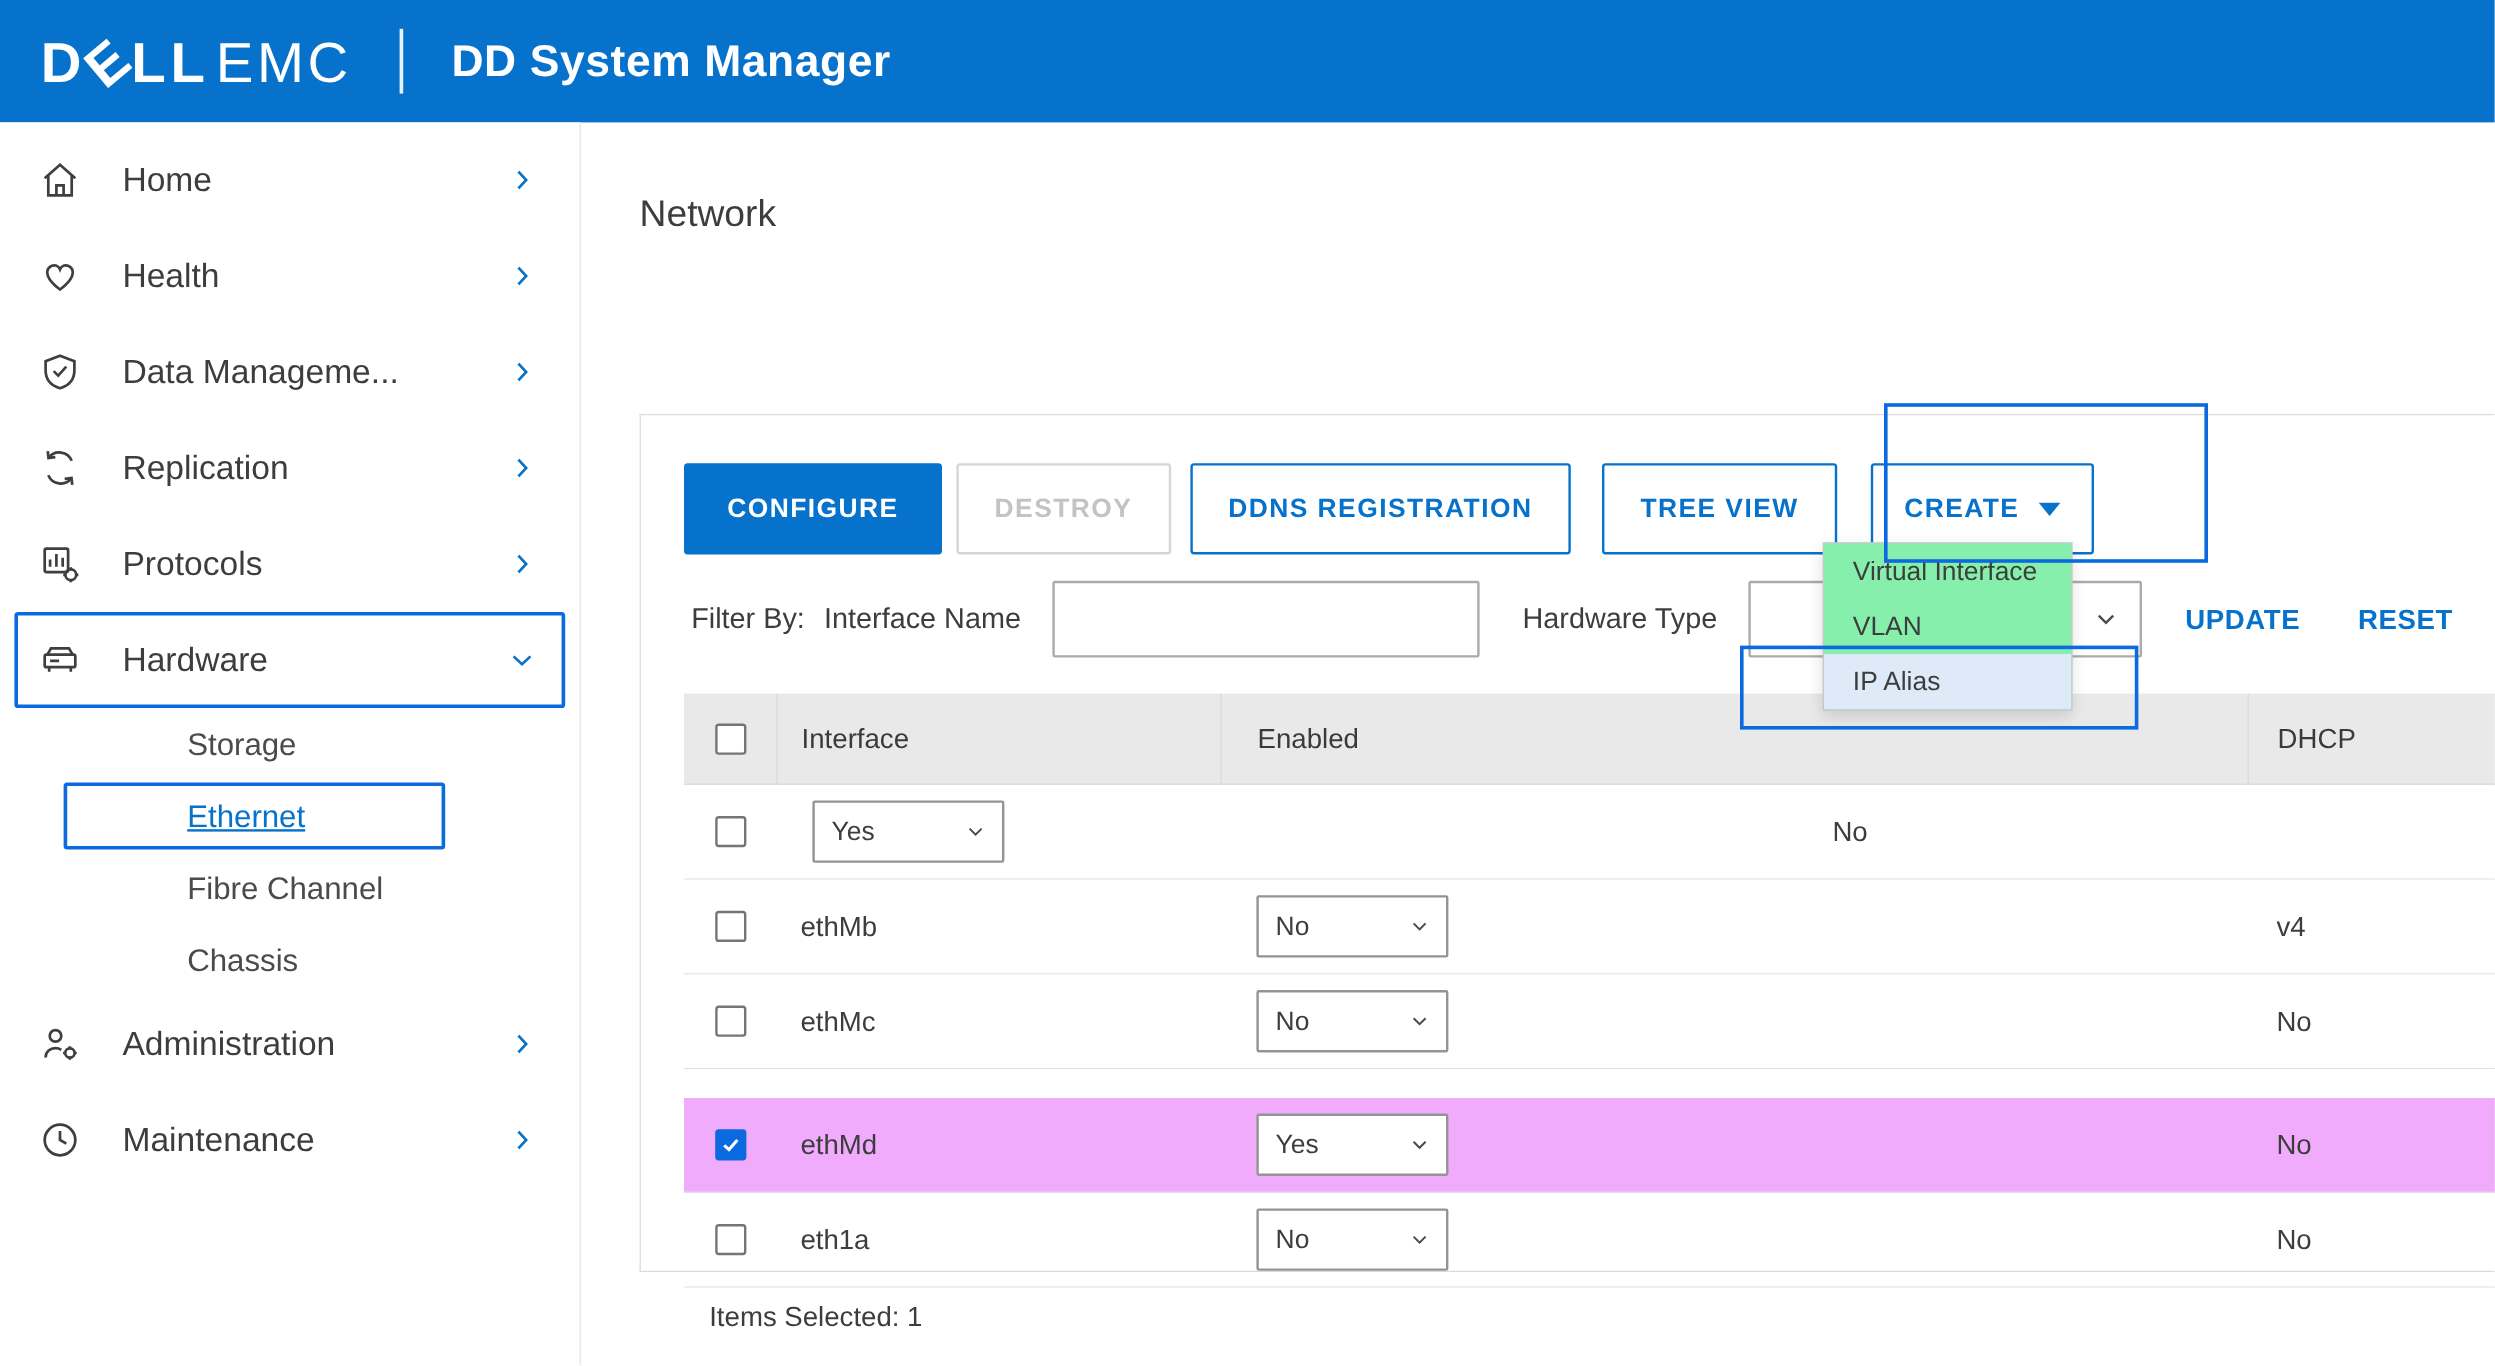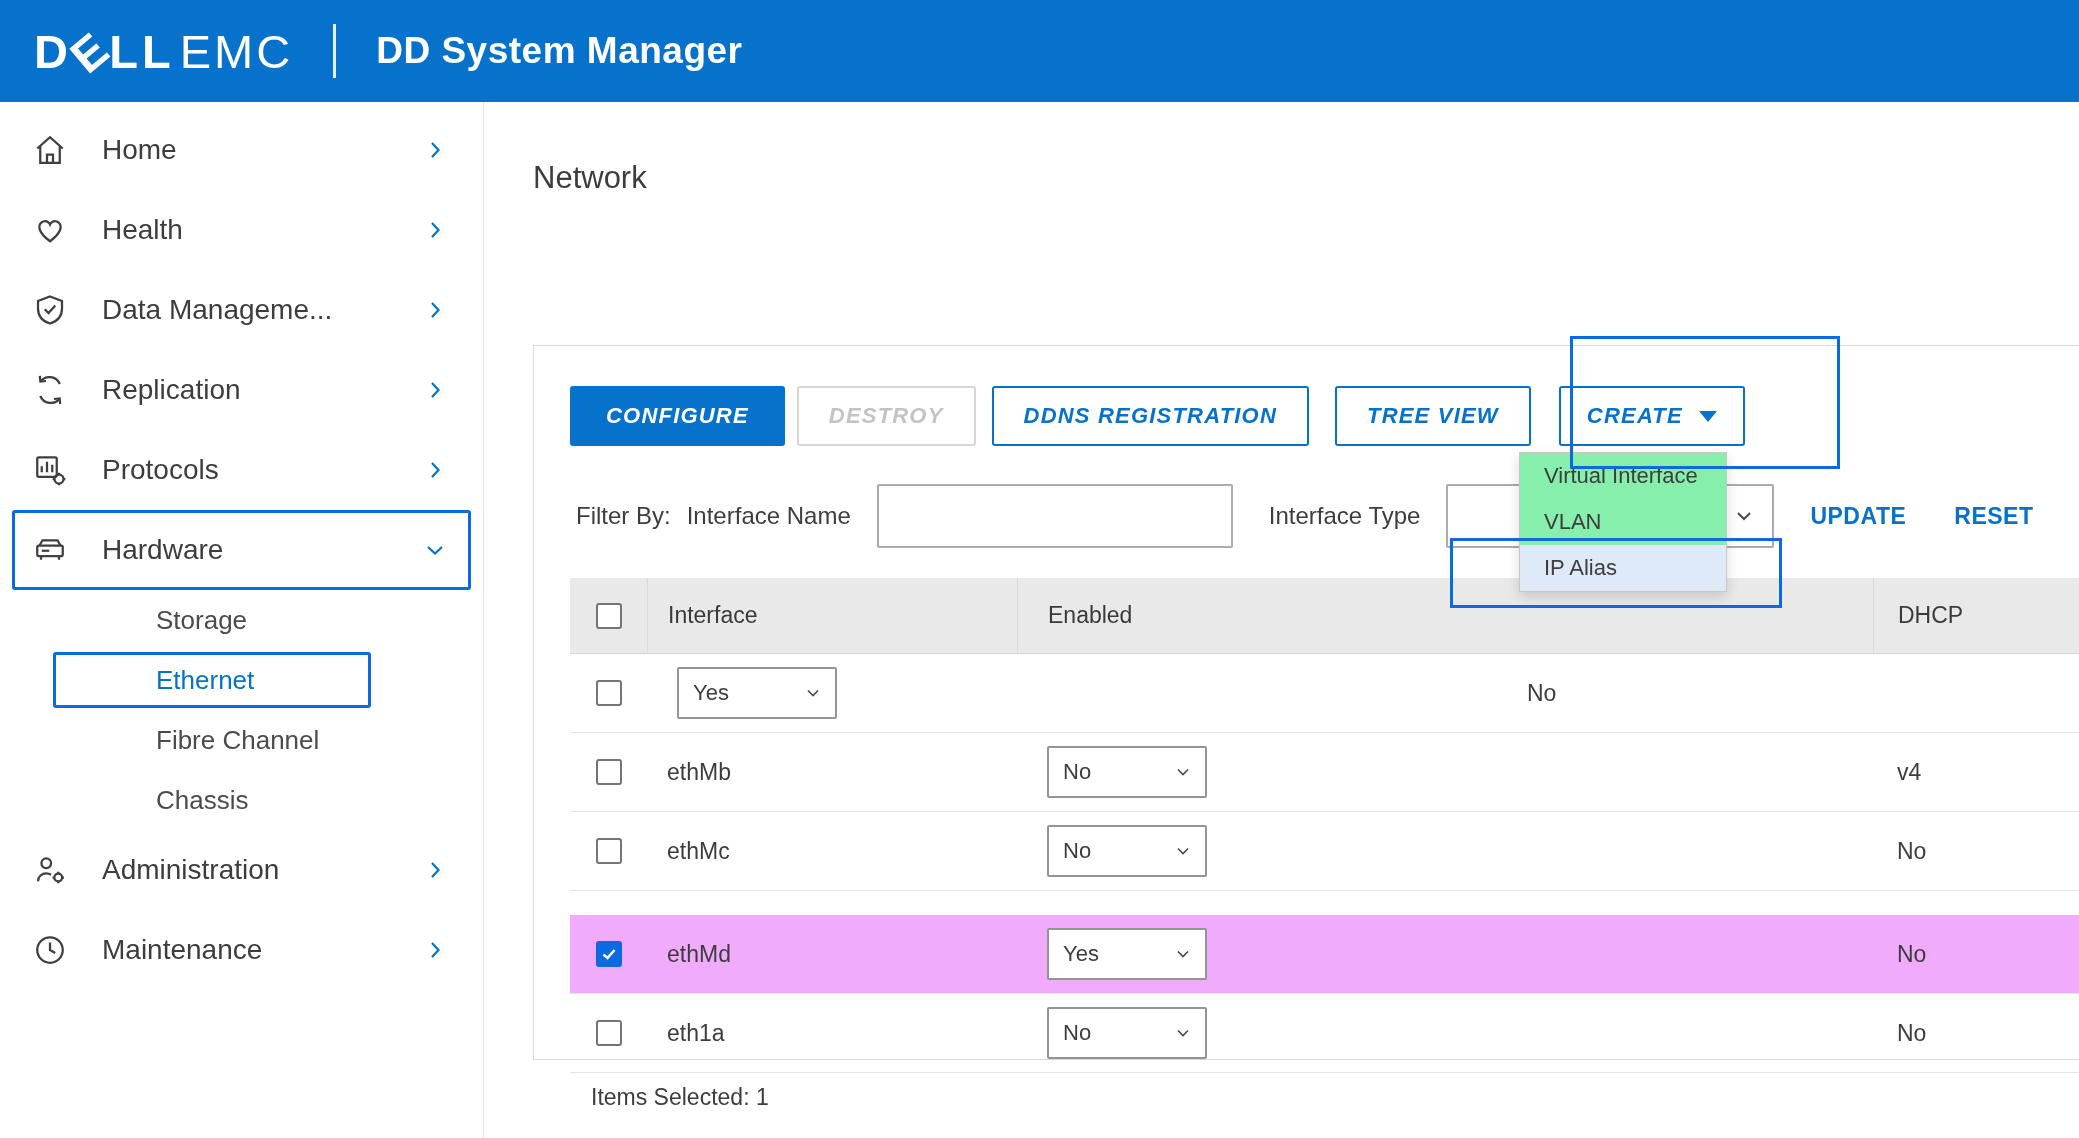--- a/index.html
+++ b/index.html
@@ -16,33 +16,33 @@
   .app-title { font-size:37px; font-weight:700; letter-spacing:.5px; }
 
   
   .sidebar { position:absolute; top:102px; left:0; width:484px; bottom:0; background:#fff; border-right:1px solid #e2e2e2; padding-top:8px; }
   .nav-item { display:flex; align-items:center; height:80px; padding:0 36px 0 28px; cursor:pointer; }
   .nav-item.hl { margin:0 12px; border:3px solid #0b6adf; border-radius:3px; padding:0 21px 0 13px; }
   .nav-icon { width:44px; display:flex; align-items:center; justify-content:center; color:#3f3f3f; }
   .nav-label { margin-left:30px; font-size:28px; color:#3d3d3d; flex:1; white-space:nowrap; }
   .nav-chevron { display:flex; align-items:center; }
   .sub-item { height:60px; display:flex; align-items:center; padding-left:156px; font-size:26px; color:#4b4b4b; cursor:pointer;text-align:right; }
-  .sub-sel-wrap { margin:2px 0 2px 53px; width:318px; height:56px; border:3px solid #0b6adf; border-radius:3px; display:flex; align-items:center; padding-left:100px; font-size:26px; color:#0672cb; cursor:pointer; }
+  .sub-sel-wrap { margin:2px 0 2px 53px; width:318px; height:56px; border:3px solid #0b6adf; border-radius:3px; display:flex; align-items:center; padding-left:100px; font-size:26px; color:#0672cb; cursor:pointer;text-decoration:underline; }
 
   
   .page-title { position:absolute; left:533px; top:160px; font-size:31px; color:#3d3d3d; }
   .tabs { position:absolute; left:533px; top:268px; display:flex; }
   .tab { padding:0 40px 14px; font-size:25px; letter-spacing:.8px; color:#565656; border-bottom:4px solid transparent; cursor:pointer; }
   .tab.active { color:#0672cb; border-bottom-color:#0672cb; }
 
   .panel { position:absolute; left:533px; top:345px; width:1546px; height:715px; border:1px solid #dadada; border-right:none; background:#fff; }
 
   
   .toolbar { position:absolute; left:36px; top:40px; display:flex; align-items:center; }
-  .btn { height:60px; display:flex; align-items:center; justify-content:center; font-weight:700; font-size:22px; letter-spacing:1.2px; border-radius:3px; padding:0 30px; background:#fff; cursor:pointer; white-space:nowrap;font-style:italic; }
+  .btn { height:76px; display:flex; align-items:center; justify-content:center; font-weight:700; font-size:22px; letter-spacing:1.2px; border-radius:3px; padding:0 30px; background:#fff; cursor:pointer; white-space:nowrap; }
   .btn-primary { background:#0672cb; color:#fff; padding:0 36px; border:none; }
   .btn-disabled { border:2px solid #d6d6d6; color:#c3c3c3; margin-left:12px; }
   .btn-outline { border:2px solid #0672cb; color:#0672cb; }
   .btn-ddns { margin-left:16px; }
   .btn-tree { margin-left:26px;text-align:right; }
   .btn-create { margin-left:28px; padding:0 26px; }
   .caret-down { width:0; height:0; border-left:9px solid transparent; border-right:9px solid transparent; border-top:11px solid #0672cb; margin-left:16px; }
 
   .create-annotation { position:absolute; left:1036px; top:-10px; width:270px; height:133px; border:3px solid #0b6adf; pointer-events:none; z-index:30; }
 
@@ -250,21 +250,21 @@
         <span class="caret-down"></span>
       </button>
     </div>
 
     <div class="create-annotation"></div>
 
     <div class="filter-row">
       <span>Filter By:</span>
       <span class="flabel2">Interface Name</span>
       <input class="filter-input" type="text" value="" style="">
-      <span class="flabel3">Interface Type</span>
+      <span class="flabel3">Hardware Type</span>
       <div class="type-select">
         <span></span>
         <svg width="24" height="24" viewBox="0 0 24 24" fill="none" stroke="#4a4a4a" stroke-width="2">
             <polyline points="6 9 12 15 18 9"></polyline>
           </svg>
       </div>
       <span class="link link-update">UPDATE</span>
       <span class="link link-reset">RESET</span>
     </div>
 

